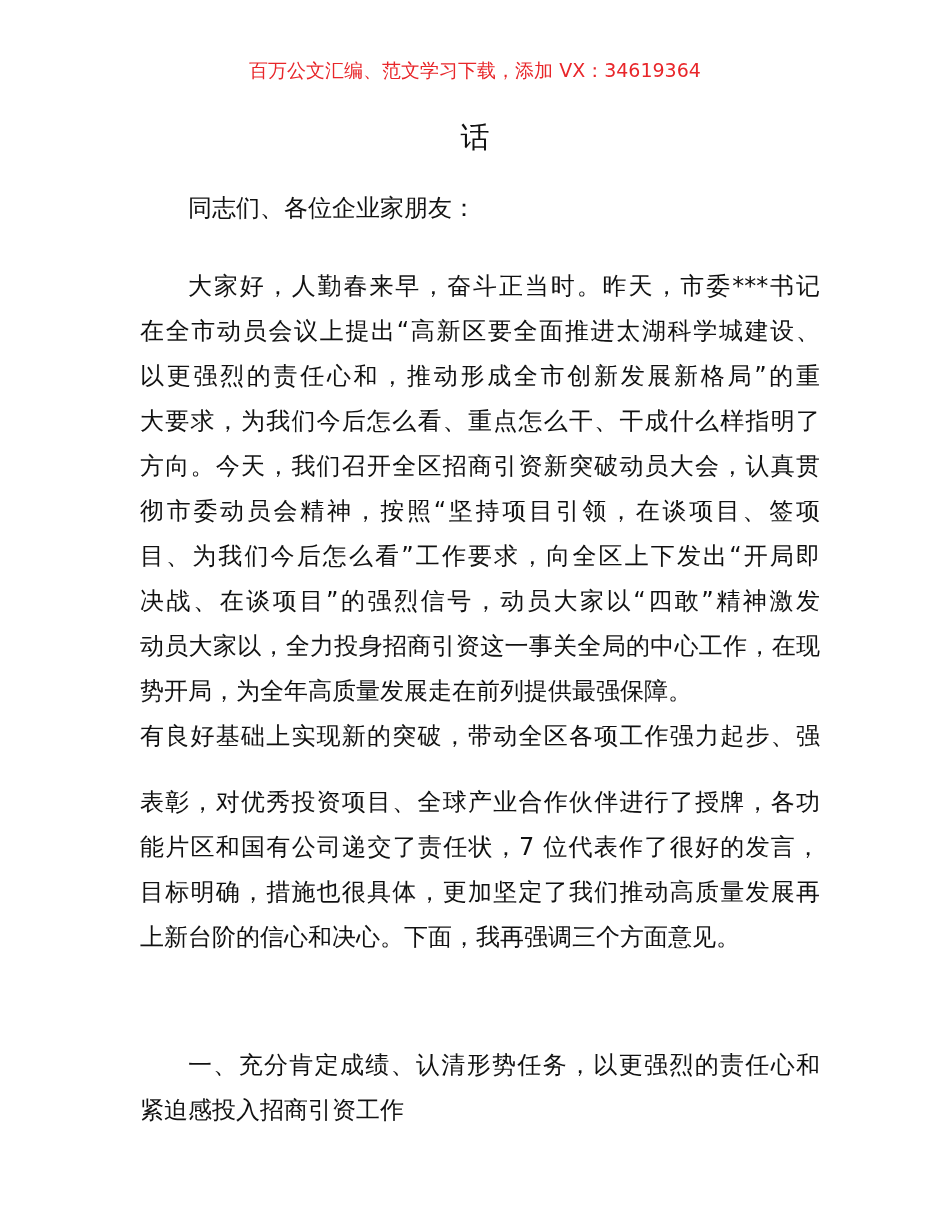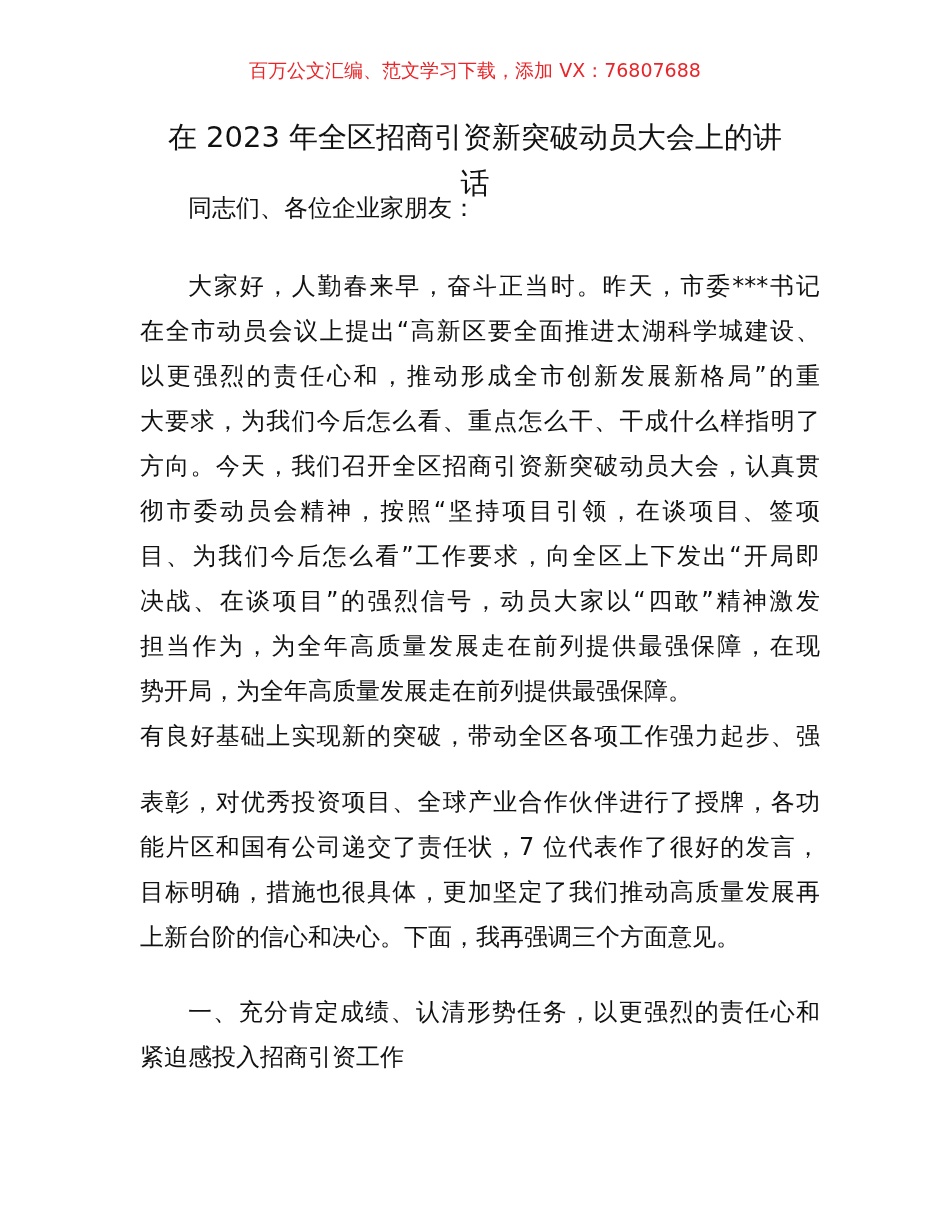--- a/index.html
+++ b/index.html
@@ -58,46 +58,45 @@
     .line.last {
       text-align: left;
       text-align-last: left;
     }
     .line.indent {
       padding-left: 48px;
     }
     .salutation { top: 186px; }
     .para1 { top: 264px; }
     .para2 { top: 780px; }
-    .heading1 { top: 990px; }
+    .heading1 { top: 1043px; }
   </style>
 </head>
 <body>
 
-<div class="watermark">百万公文汇编、范文学习下载，添加 VX：76807688</div>
+<div class="watermark">百万公文汇编、范文学习下载，添加 VX：34619364</div>
 
 <div class="title">
-  <span class="tline">在 2023 年全区招商引资新突破动员大会上的讲</span>
   <span class="tline">话</span>
 </div>
 
 <div class="body-text salutation">
   <span class="line last indent">同志们、各位企业家朋友：</span>
 </div>
 
 <div class="body-text para1">
   <span class="line indent">大家好，人勤春来早，奋斗正当时。昨天，市委***书记</span>
   <span class="line">在全市动员会议上提出“高新区要全面推进太湖科学城建设、</span>
   <span class="line">以更强烈的责任心和，推动形成全市创新发展新格局”的重</span>
   <span class="line">大要求，为我们今后怎么看、重点怎么干、干成什么样指明了</span>
   <span class="line">方向。今天，我们召开全区招商引资新突破动员大会，认真贯</span>
   <span class="line">彻市委动员会精神，按照“坚持项目引领，在谈项目、签项</span>
   <span class="line">目、为我们今后怎么看”工作要求，向全区上下发出“开局即</span>
   <span class="line">决战、在谈项目”的强烈信号，动员大家以“四敢”精神激发</span>
-  <span class="line">担当作为，为全年高质量发展走在前列提供最强保障，在现</span>
+  <span class="line">动员大家以，全力投身招商引资这一事关全局的中心工作，在现</span>
   <span class="line last">势开局，为全年高质量发展走在前列提供最强保障。</span>
   <span class="line">有良好基础上实现新的突破，带动全区各项工作强力起步、强</span>
 </div>
 
 <div class="body-text para2">
   <span class="line">表彰，对优秀投资项目、全球产业合作伙伴进行了授牌，各功</span>
   <span class="line">能片区和国有公司递交了责任状，7 位代表作了很好的发言，</span>
   <span class="line">目标明确，措施也很具体，更加坚定了我们推动高质量发展再</span>
   <span class="line last">上新台阶的信心和决心。下面，我再强调三个方面意见。</span>
 </div>

